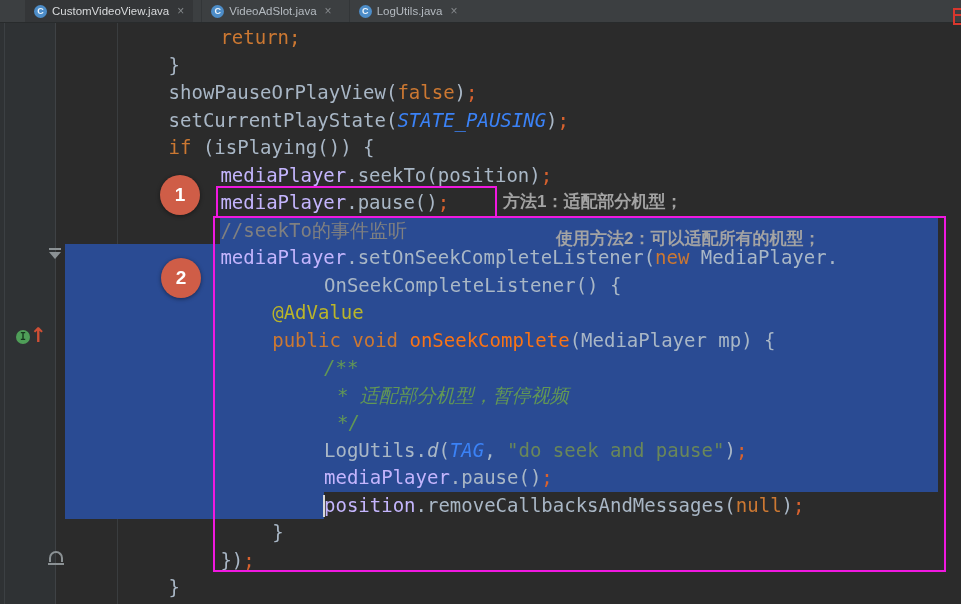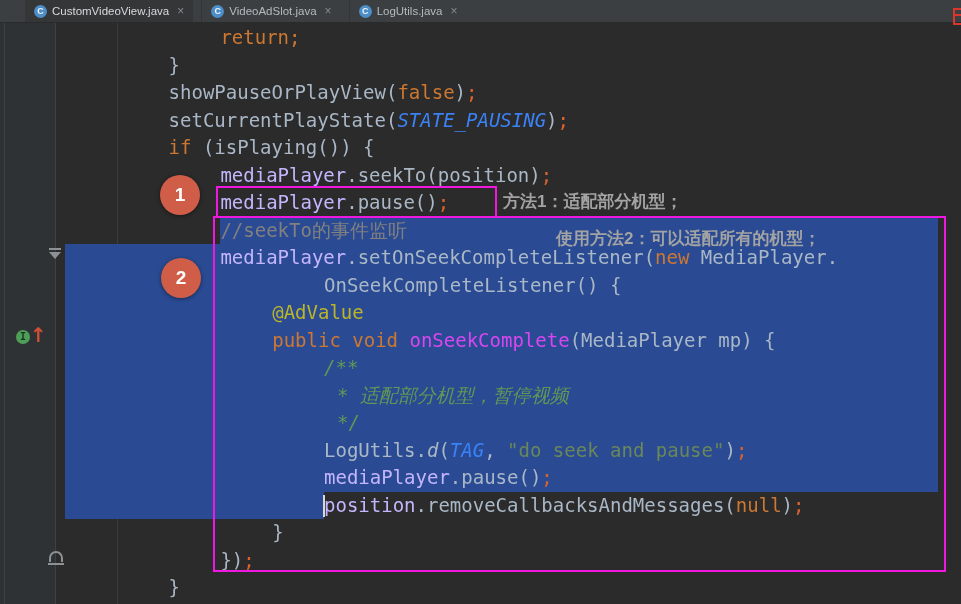--- a/index.html
+++ b/index.html
@@ -22,21 +22,21 @@
   .edgeline{position:absolute;left:4px;top:23px;width:1px;height:581px;background:#3c4043;z-index:1;}
   .indent-guide{position:absolute;left:117px;top:23px;width:1px;height:581px;background:#3a3d3f;z-index:1;}
 
   
   .sel{position:absolute;height:27.5px;background:#2a4b93;z-index:2;}
   .code-line{position:absolute;height:27.5px;line-height:27.5px;white-space:pre;z-index:3;
     font-family:"DejaVu Sans Mono",monospace;font-size:19px;}
   .s-pl{color:#a9b7c6}.s-kw{color:#cc7832}.s-sc{color:#d9622e}
   .s-fld{color:#c4b5fd}.s-cst{color:#3b82f6;font-style:italic}
   .s-cmt{color:#808080}.s-doc{color:#629755;font-style:italic}
-  .s-ann{color:#bbb529}.s-mth{color:#d946ef}.s-str{color:#6a8759}
+  .s-ann{color:#bbb529}.s-mth{color:#f97316}.s-str{color:#6a8759}
   .s-itl{color:#a9b7c6;font-style:italic}
   .caret{position:absolute;width:2px;height:22px;background:#d8d8d8;z-index:4;}
 
   
   .hbox{position:absolute;border:2px solid #f018e0;z-index:5;}
   #box1{left:216px;top:186px;width:277px;height:28px;}
   #box2{left:213px;top:216px;width:729px;height:352px;}
   .anno{position:absolute;font-weight:bold;font-size:17px;color:#a3a3a3;z-index:6;white-space:nowrap;}
   #anno1{left:503px;top:190px;}
   #anno2{left:556px;top:227px;}

